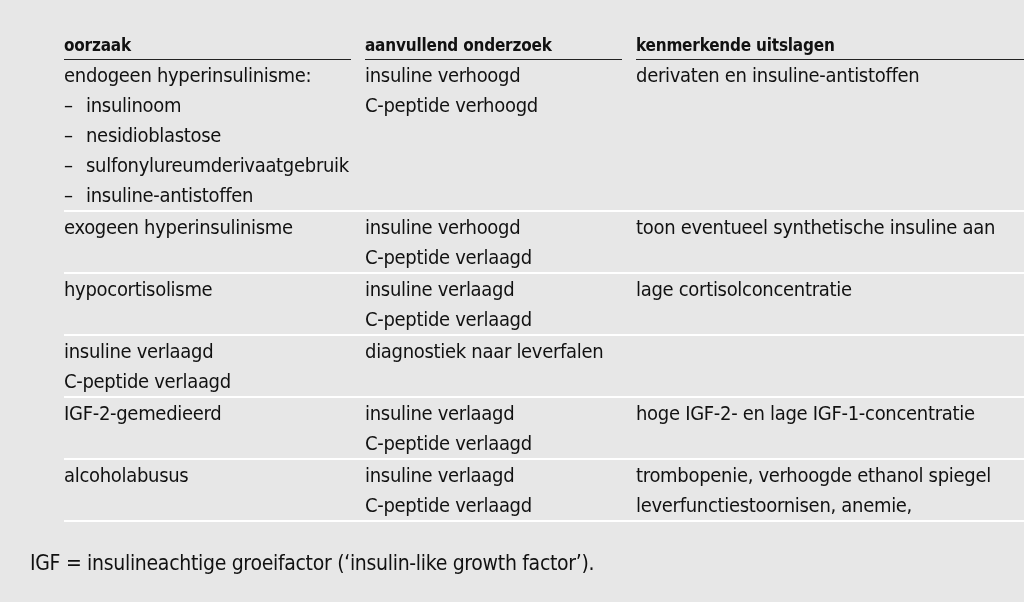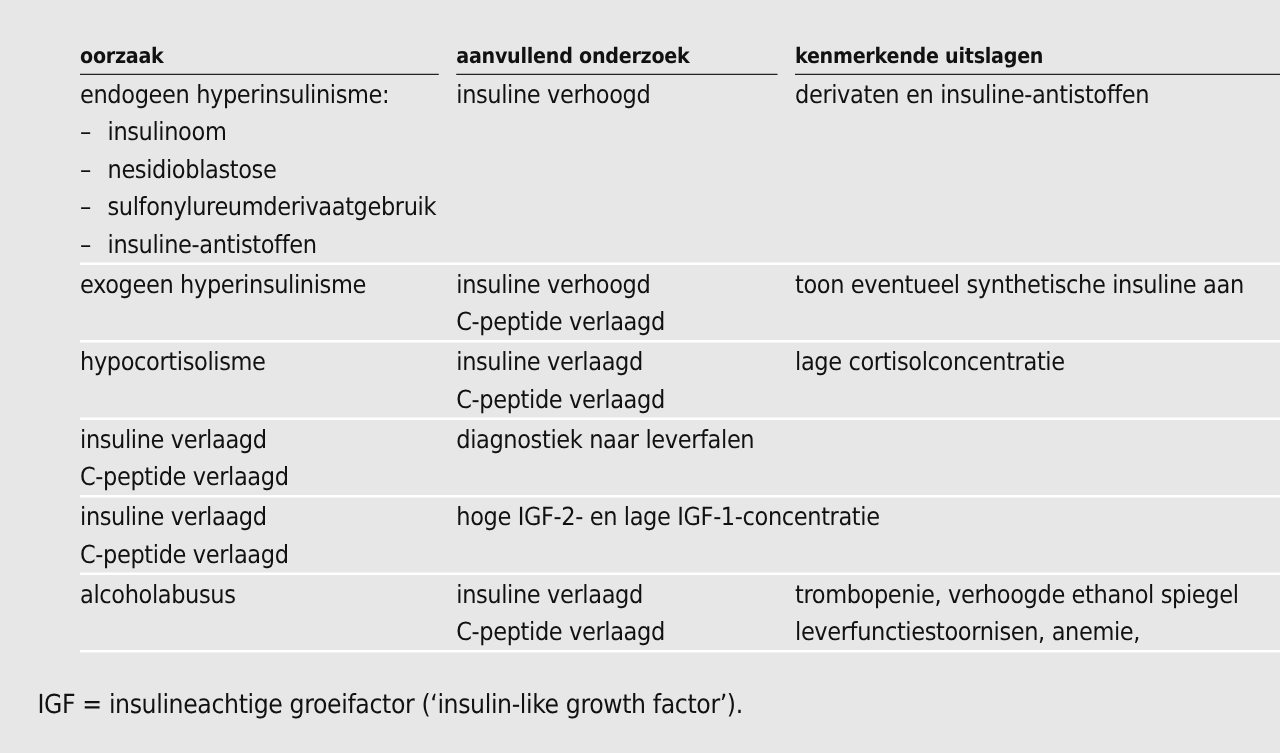--- a/index.html
+++ b/index.html
@@ -74,20 +74,21 @@
           <span class="dash">–</span>
           <span>sulfonylureumderivaatgebruik</span>
         </div>
       <div class="ln bullet">
           <span class="dash">–</span>
           <span>insuline-antistoffen</span>
         </div>
     </div>
     <div class="cell">
       <div class="ln">insuline verhoogd</div>
+      <div class="ln">C-peptide verhoogd</div>
     </div>
     <div class="cell">
       <div class="ln">derivaten en insuline-antistoffen</div>
     </div>
   </div>
 
   <div class="row">
     <div class="cell">
         <div class="ln">exogeen hyperinsulinisme</div>
       </div>
@@ -118,20 +119,23 @@
       <div class="ln">insuline verlaagd</div>
       <div class="ln">C-peptide verlaagd</div>
     </div>
     <div class="cell">
         <div class="ln">diagnostiek naar leverfalen</div>
       </div>
   </div>
 
   <div class="row">
     <div class="cell">
+        <div class="ln">IGF-2-gemedieerd</div>
+      </div>
+    <div class="cell">
       <div class="ln">insuline verlaagd</div>
       <div class="ln">C-peptide verlaagd</div>
     </div>
     <div class="cell">
         <div class="ln">hoge IGF-2- en lage IGF-1-concentratie</div>
       </div>
   </div>
 
   <div class="row">
     <div class="cell">

